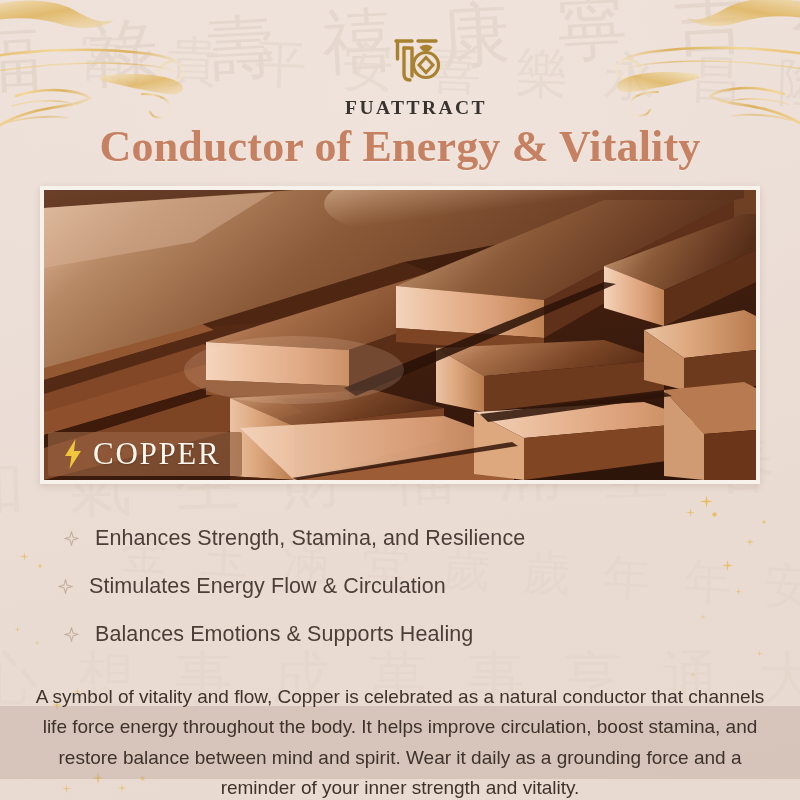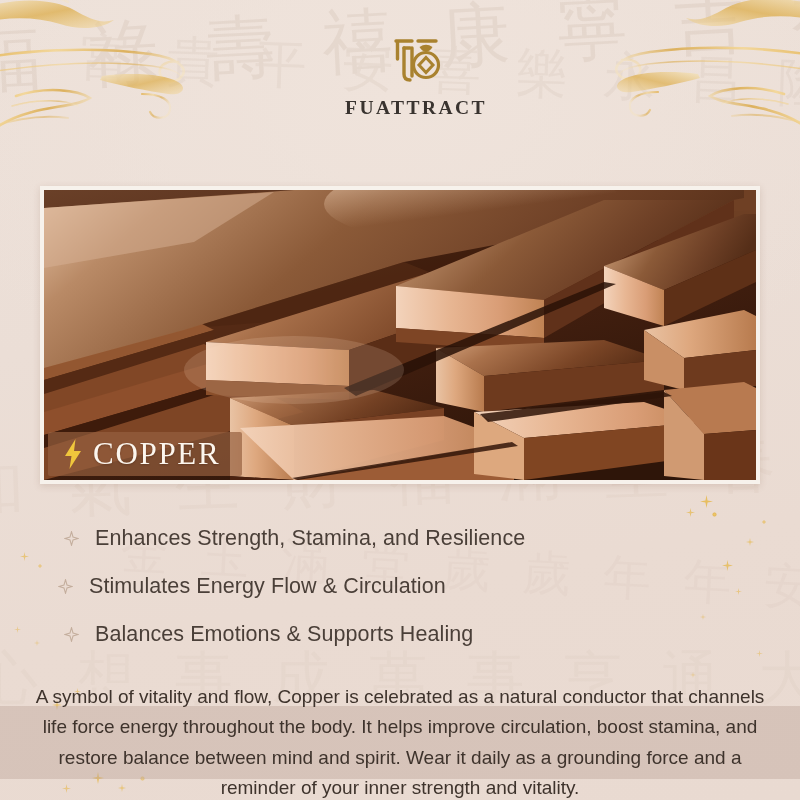--- a/index.html
+++ b/index.html
@@ -231,20 +231,21 @@
         <path d="M14 14 V40 Q14 46 20 46"></path>
         <path d="M22 14 V42"></path>
       </g>
       <circle cx="36" cy="31" r="12.5" fill="none" stroke="#A9822F" stroke-width="3.2"></circle>
       <path d="M36 23.5 L43 31 L36 38.5 L29 31 Z" fill="none" stroke="#A9822F" stroke-width="3"></path>
       <path d="M29.5 13 Q36 8.5, 42.5 13 Q40 17.5, 36 17.5 Q32 17.5, 29.5 13 Z" fill="#A9822F"></path>
     </svg>
     <div class="brand-name">FUATTRACT</div>
   </div>
 
+  <div class="headline">Conductor of Energy &amp; Vitality</div>
 
   <div class="hero-wrap">
     <div class="hero">
       <svg viewBox="0 0 712 290" preserveAspectRatio="none">
         <defs>
           <linearGradient id="bgDark" x1="0" y1="0" x2="0.6" y2="1">
             <stop offset="0%" stop-color="#6A4028"></stop>
             <stop offset="45%" stop-color="#4A2312"></stop>
             <stop offset="100%" stop-color="#2E1509"></stop>
           </linearGradient>

